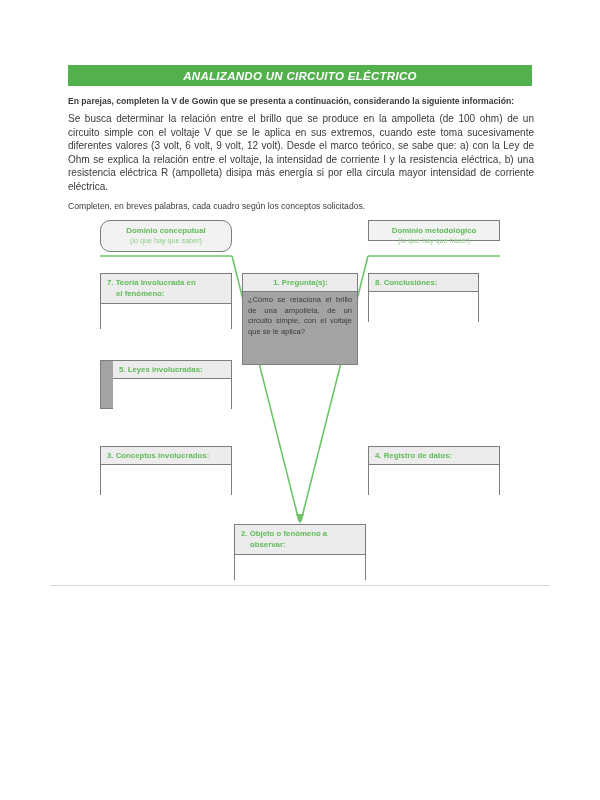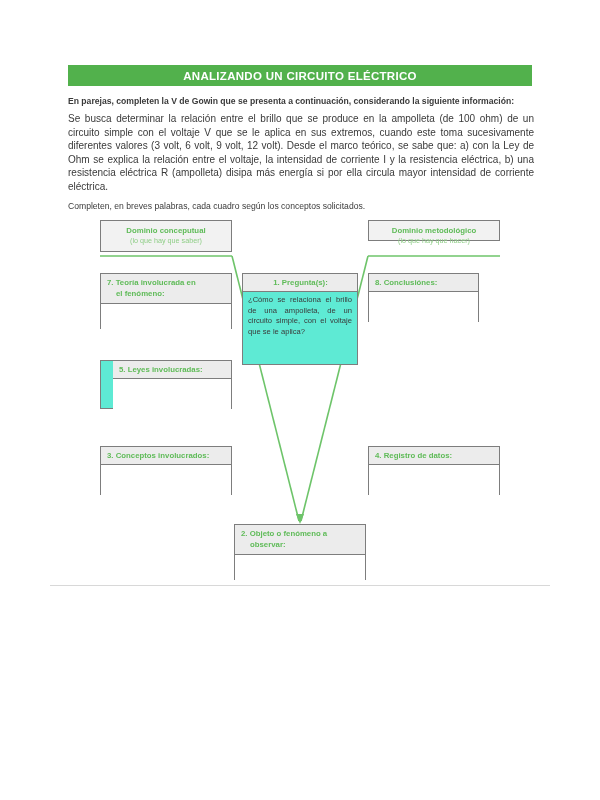--- a/index.html
+++ b/index.html
@@ -32,20 +32,21 @@
     height: 21px;
     background: #52b14c;
     color: #ffffff;
     font-size: 11.5px;
     font-weight: bold;
     letter-spacing: 0.3px;
     display: flex;
     align-items: center;
     justify-content: center;
     box-sizing: border-box;
+    font-style: italic;
   }
 
   
   .intro-block {
     position: absolute;
     left: 68px;
     top: 94px;
     width: 466px;
   }
   .intro-lead {
@@ -87,21 +88,21 @@
     width: 600px;
     height: 360px;
     overflow: visible;
   }
 
   
   .card {
     position: absolute;
     box-sizing: border-box;
     border: 1px solid #7d7d7d;
-    background: #5eead4;
+    background: #a3a3a3;
   }
   .card-head {
     box-sizing: border-box;
     background: #ececec;
     border-bottom: 1px solid #7d7d7d;
     color: #5fbb58;
     font-size: 7.8px;
     font-weight: bold;
     line-height: 11px;
     padding: 3px 5px 3px 6px;
@@ -183,21 +184,21 @@
 
       <line x1="232" y1="38" x2="299" y2="303" stroke="#6ec46a" stroke-width="1.6"></line>
 
       <line x1="301" y1="303" x2="368" y2="38" stroke="#6ec46a" stroke-width="1.6"></line>
 
       <line x1="368" y1="38" x2="500" y2="38" stroke="#6ec46a" stroke-width="1.6"></line>
 
       <polygon points="296,296 304,296 300,306" fill="#6ec46a"></polygon>
     </svg>
 
-    <div class="domain-box" style="left:100px; top:2px; width:132px; height:32px;">
+    <div class="domain-box" style="left:100px; top:2px; width:132px; height:32px;border-radius:10px;">
       <span class="domain-title">Dominio conceputual</span>
       <span class="domain-sub">(lo que hay que saber)</span>
     </div>
 
     <div class="domain-box" style="left:368px; top:2px; width:132px; height:21px;">
       <span class="domain-title">Dominio metodológico</span>
       <span class="domain-sub">(lo que hay que hacer)</span>
     </div>
 
     <div class="card" style="left:100px; top:55px; width:132px; height:56px;">

